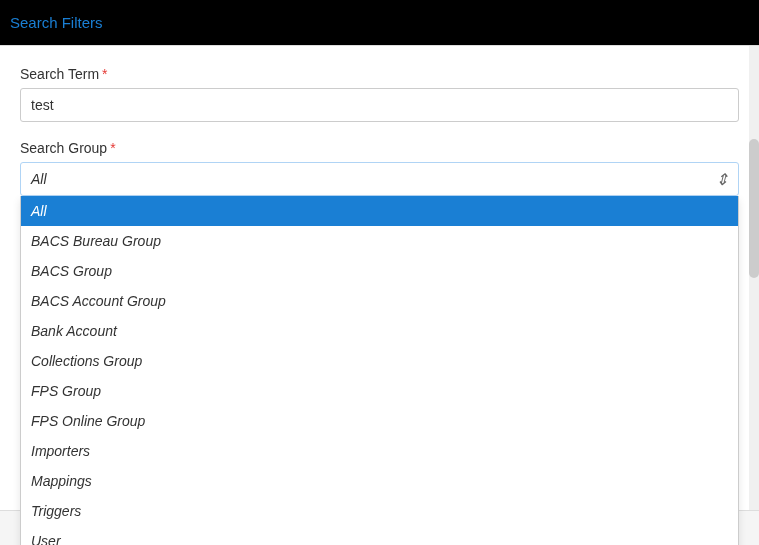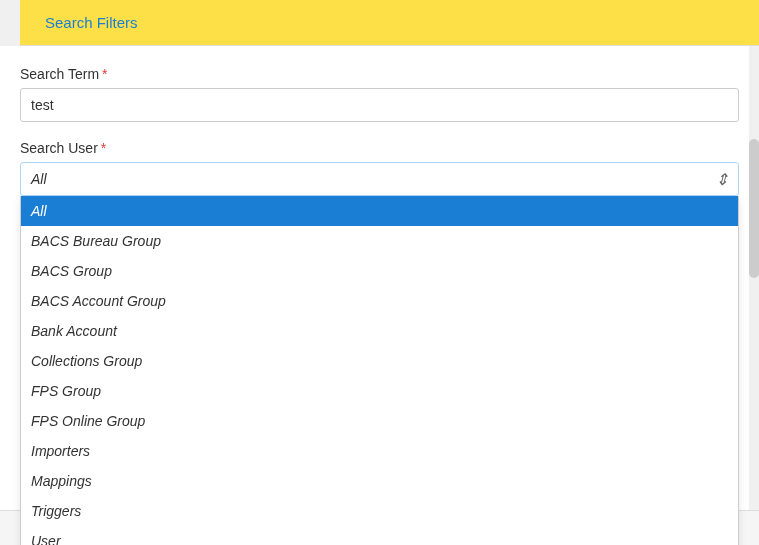--- a/index.html
+++ b/index.html
@@ -19,24 +19,23 @@
 
     .page-wrapper {
       width: 759px;
       height: 545px;
       background: #f0f0f0;
       display: flex;
       flex-direction: column;
     }
 
     .header-bar {
-      background: #fde047;
+      background: #000000;
       border-bottom: 1px solid #ddd;
-      padding: 14px 25px;
-      margin-left: 20px;
+      padding: 14px 10px;
     }
 
     .header-title {
       color: #1a7fd4;
       font-size: 15px;
       font-weight: normal;
     }
 
     .main-content {
       background: #ffffff;
@@ -171,21 +170,21 @@
 
     <div class="form-group">
       <label class="form-label">
         <span>Search Term</span><span class="required-star">*</span>
       </label>
       <input type="text" class="text-input" value="test" style="">
     </div>
 
     <div class="form-group">
       <label class="form-label">
-        <span>Search User</span><span class="required-star">*</span>
+        <span>Search Group</span><span class="required-star">*</span>
       </label>
       <div class="select-wrapper">
         <div class="select-display">
           <span>All</span>
         </div>
         <span class="select-arrow">⇕</span>
 
         <div class="dropdown-list">
           <div class="dropdown-item selected">All</div>
           <div class="dropdown-item">BACS Bureau Group</div>

